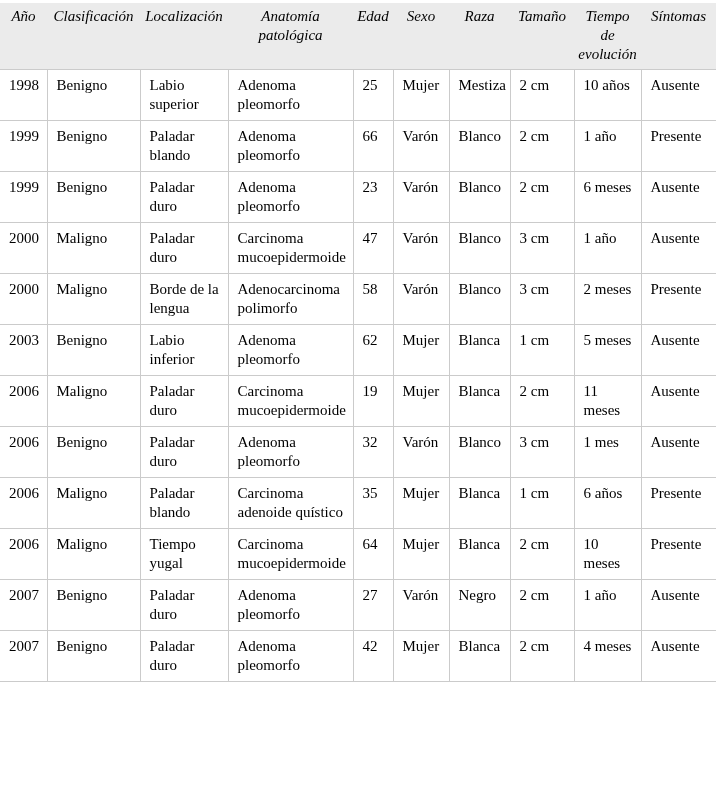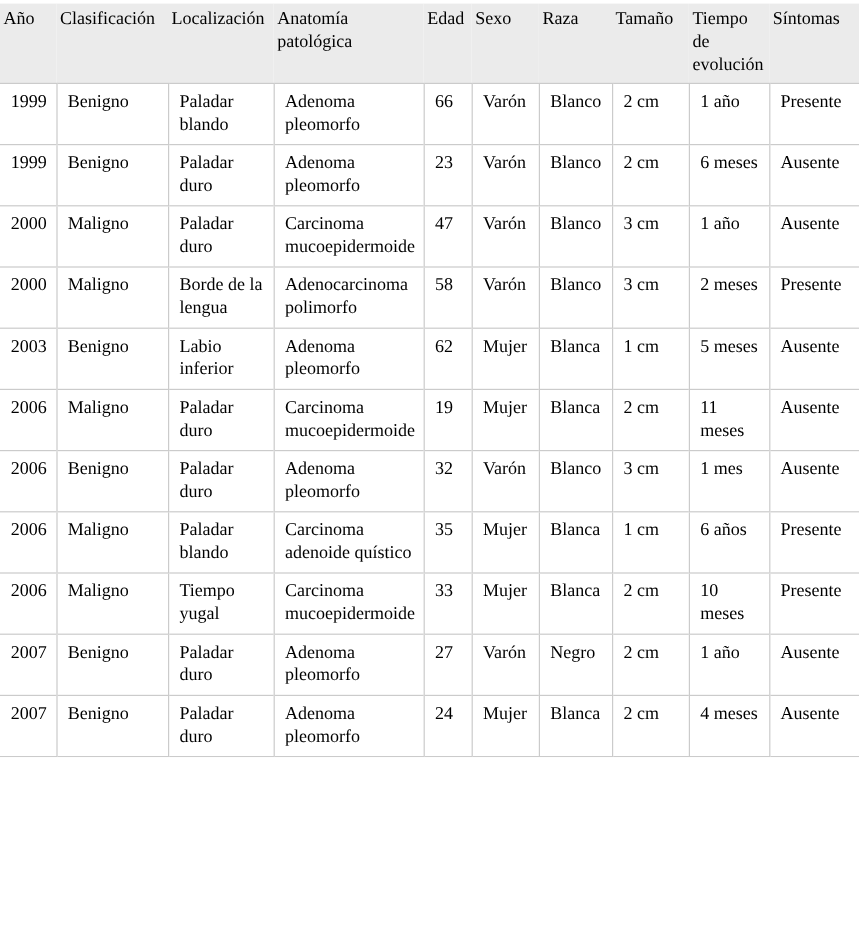--- a/index.html
+++ b/index.html
@@ -32,24 +32,25 @@
   col.c4  { width: 125px; }
   col.c5  { width: 40px; }
   col.c6  { width: 56px; }
   col.c7  { width: 61px; }
   col.c8  { width: 64px; }
   col.c9  { width: 67px; }
   col.c10 { width: 75px; }
   thead th {
     background: var(--header-bg);
     font-weight: normal;
-    text-align: left;
+    text-align: center;
     vertical-align: top;
     padding: 4px 3px 5px 3px;
     border: none;
+    font-style: italic;
   }
   tbody td {
     border-top: 1px solid var(--border-color);
     border-left: 1px solid var(--border-color);
     vertical-align: top;
     text-align: left;
     padding: 6px 3px 6px 9px;
     overflow: hidden;
   }
   tbody td:first-child { border-left: none; }
@@ -80,20 +81,32 @@
       <th>Edad</th>
       <th>Sexo</th>
       <th>Raza</th>
       <th>Tamaño</th>
       <th>Tiempo de evolución</th>
       <th>Síntomas</th>
     </tr>
   </thead>
   <tbody>
       <tr>
+        <td>1998</td>
+        <td>Benigno</td>
+        <td>Labio superior</td>
+        <td>Adenoma pleomorfo</td>
+        <td>25</td>
+        <td>Mujer</td>
+        <td>Mestiza</td>
+        <td>2 cm</td>
+        <td>10 años</td>
+        <td>Ausente</td>
+      </tr>
+      <tr>
         <td>1999</td>
         <td>Benigno</td>
         <td>Paladar blando</td>
         <td>Adenoma pleomorfo</td>
         <td>66</td>
         <td>Varón</td>
         <td>Blanco</td>
         <td>2 cm</td>
         <td>1 año</td>
         <td>Presente</td>
@@ -180,21 +193,21 @@
         <td>Blanca</td>
         <td>1 cm</td>
         <td>6 años</td>
         <td>Presente</td>
       </tr>
       <tr>
         <td>2006</td>
         <td>Maligno</td>
         <td>Tiempo yugal</td>
         <td>Carcinoma mucoepidermoide</td>
-        <td>33</td>
+        <td>64</td>
         <td>Mujer</td>
         <td>Blanca</td>
         <td>2 cm</td>
         <td>10 meses</td>
         <td>Presente</td>
       </tr>
       <tr>
         <td>2007</td>
         <td>Benigno</td>
         <td>Paladar duro</td>
@@ -204,21 +217,21 @@
         <td>Negro</td>
         <td>2 cm</td>
         <td>1 año</td>
         <td>Ausente</td>
       </tr>
       <tr>
         <td>2007</td>
         <td>Benigno</td>
         <td>Paladar duro</td>
         <td>Adenoma pleomorfo</td>
-        <td>24</td>
+        <td>42</td>
         <td>Mujer</td>
         <td>Blanca</td>
         <td>2 cm</td>
         <td>4 meses</td>
         <td>Ausente</td>
       </tr>
     </tbody>
 </table>
 
 </body></html>

